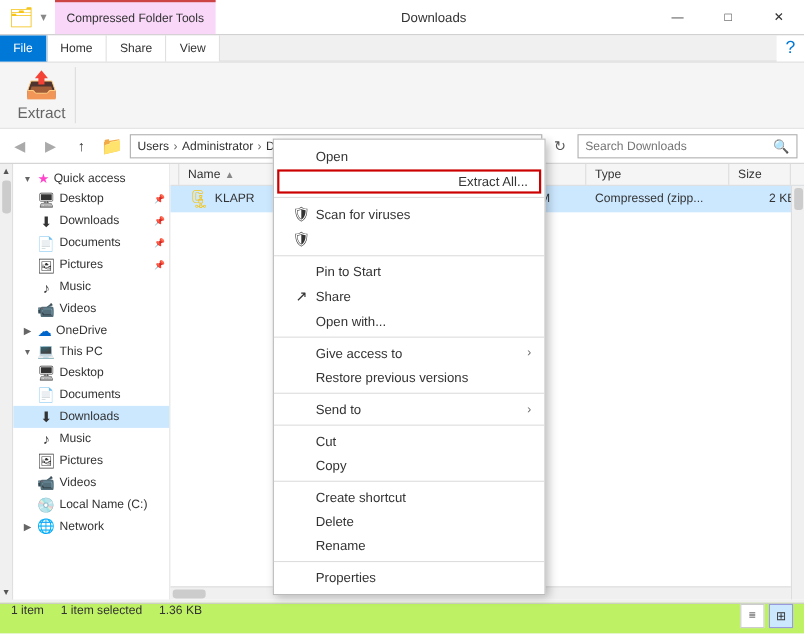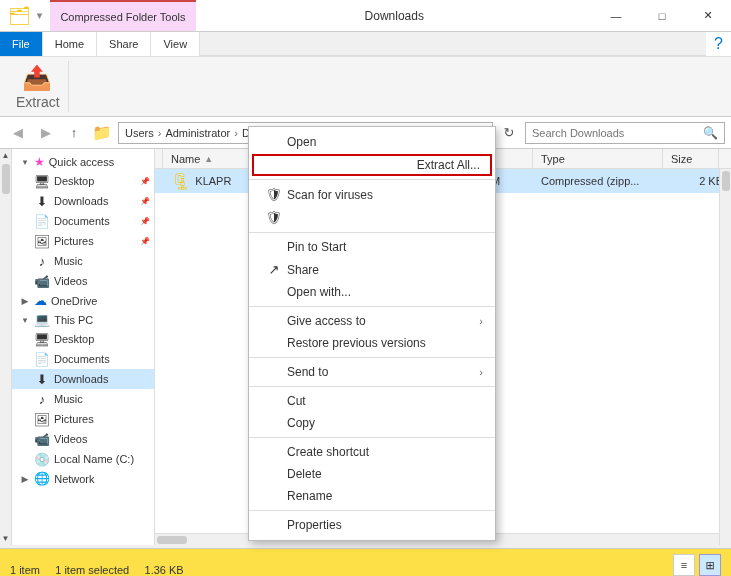--- a/index.html
+++ b/index.html
@@ -53,21 +53,21 @@
     .col-size { flex: 1; }
     .file-row { display: flex; align-items: center; height: 24px; cursor: pointer; }
     .file-row.selected { background: #cce8ff; }
     .file-cell { font-size: 11px; color: #333; padding: 0 8px; overflow: hidden; white-space: nowrap; text-overflow: ellipsis; }
     .file-cell.name { width: 230px; display: flex; align-items: center; gap: 4px; }
     .file-cell.date { width: 140px; }
     .file-cell.type { width: 130px; }
     .file-cell.size { flex: 1; text-align: right; }
 
     
-    .status-bar { height: 28px; background: #fde047; border-top: 1px solid #ccc; display: flex; align-items: flex-end; padding: 0 10px; font-size: 11px; color: #333; justify-content: space-between; }
+    .status-bar { height: 28px; background: #bef264; border-top: 1px solid #ccc; display: flex; align-items: flex-start; padding: 0 10px; font-size: 11px; color: #333; justify-content: space-between; }
     .status-right { display: flex; gap: 4px; }
     .view-btn { width: 22px; height: 22px; display: flex; align-items: center; justify-content: center; border: 1px solid #ccc; background: #fff; cursor: pointer; font-size: 11px; }
     .view-btn.active { background: #cce8ff; border-color: #99d; }
 
     
     .context-menu { position: absolute; top: 126px; left: 248px; width: 248px; background: #fff; border: 1px solid #bbb; box-shadow: 3px 3px 8px rgba(0,0,0,0.25); z-index: 100; padding: 4px 0; }
     .ctx-item { display: flex; align-items: center; padding: 4px 12px 4px 16px; cursor: pointer; font-size: 12px; color: #333; justify-content: space-between; }
     .ctx-item.highlighted { border: 2px solid #c00; background: #fff; margin: 1px 3px; padding: 2px 10px 2px 14px; justify-content: flex-end; }
     .ctx-divider { height: 1px; background: #ddd; margin: 3px 0; }
     .ctx-arrow { color: #666; font-size: 11px; }

